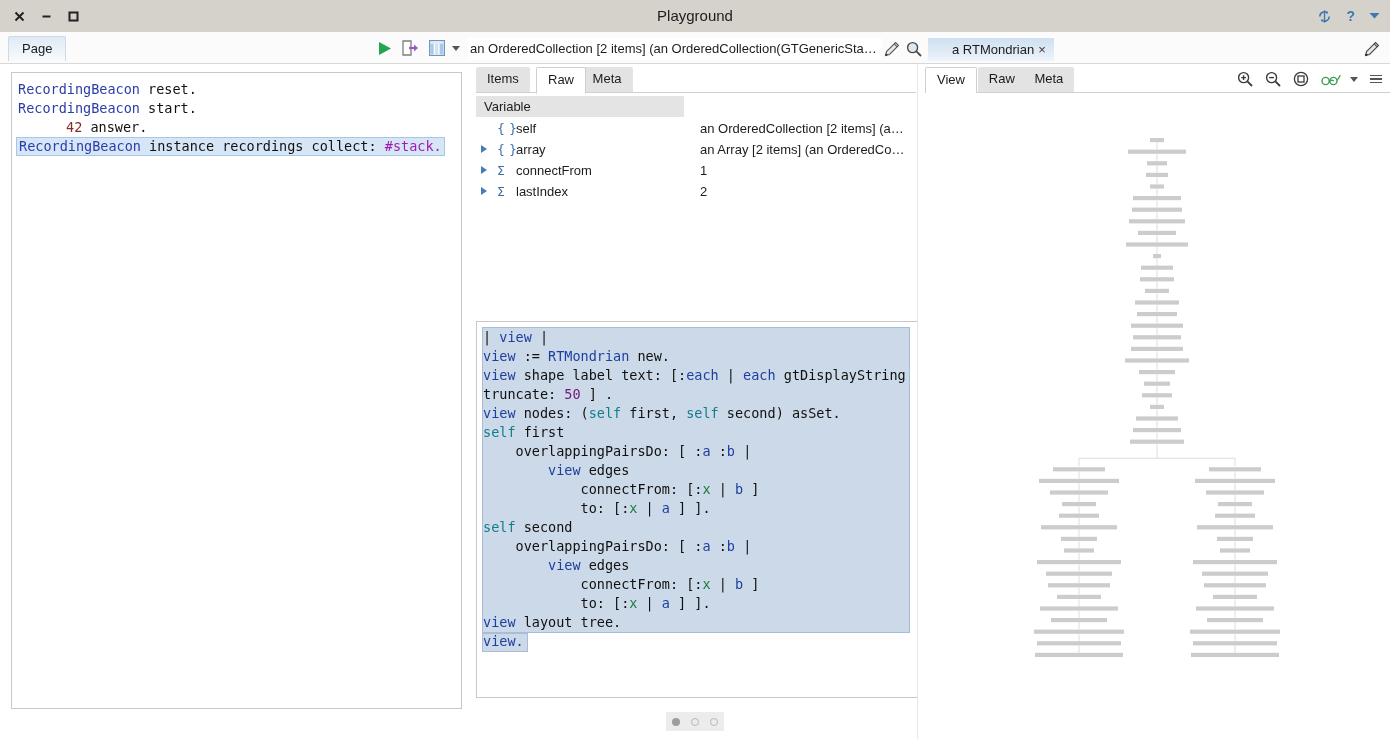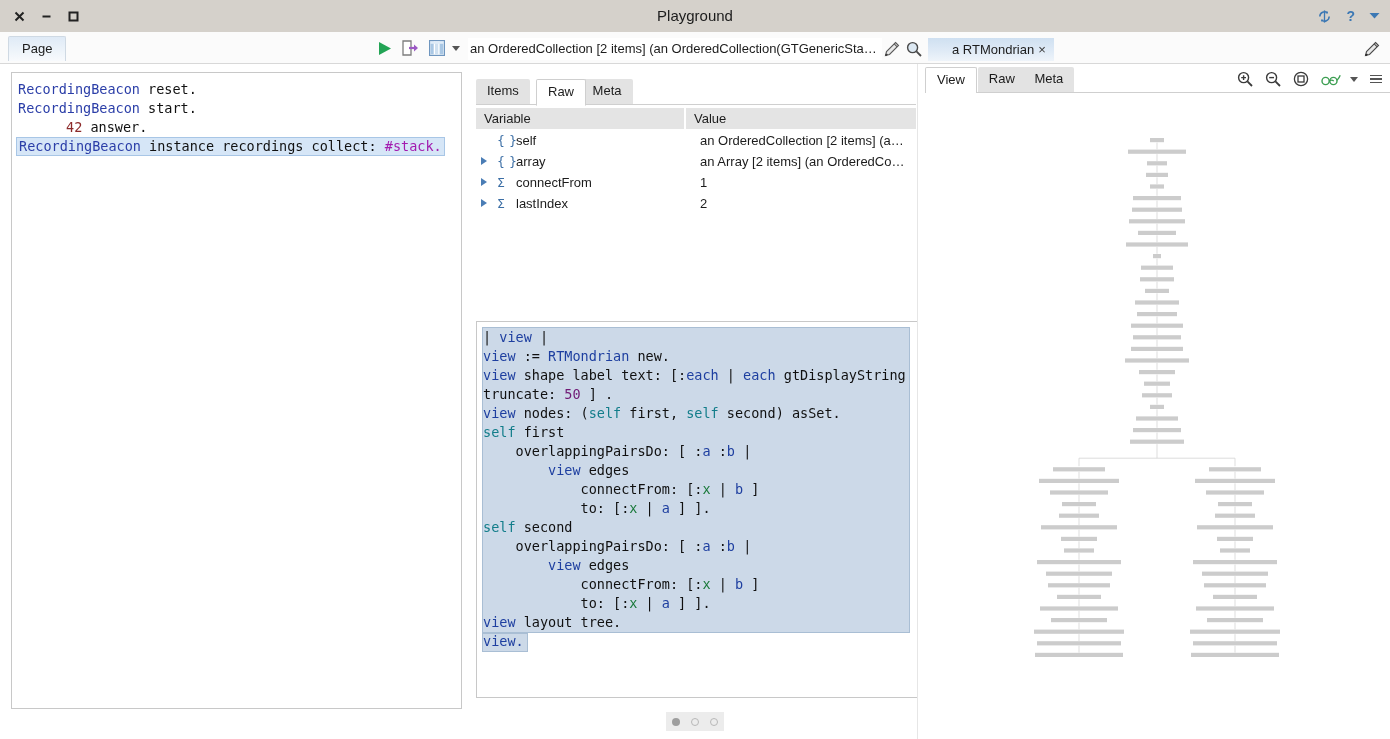--- a/index.html
+++ b/index.html
@@ -179,21 +179,20 @@
   
   .mid {
     position: absolute;
     left: 476px; top: 64px;
     width: 440px; height: 639px;
   }
   .tabstrip {
     position: relative;
     height: 28px;
     border-bottom: 1px solid #cfcfcf;
-    margin-top: 12px;
   }
   .tabstrip .tab {
     position: absolute;
     top: 3px;
     height: 25px;
     line-height: 23px;
     padding: 0 11px;
     font-size: 13px;
     color: #1c1c1c;
     background: #e3e3e3;
@@ -467,21 +466,20 @@
 </div>
 
 <div class="mid">
   <div class="tabstrip" id="inspector-tabs">
       <div class="tab" style="left: 0px;">Items</div>
       <div class="tab active" style="left: 60px;">Raw</div>
       <div class="tab" style="left: 105.6px;">Meta</div>
     </div>
   <div class="grid-head">
     <div class="hc" style="left:0; width:208px;">Variable</div>
-    <div class="hc" style="left:210px; width:230px;">Value</div>
   </div>
   <div class="grid-rows" id="inspector-rows">
       <div class="grow">
         <span class="gicon">{ }</span>
         <span class="gname">self</span>
         <span class="gval">an OrderedCollection [2 items] (an Ord…</span>
       </div>
       <div class="grow">
         <span class="arrow"></span>
         <span class="gicon">{ }</span>

